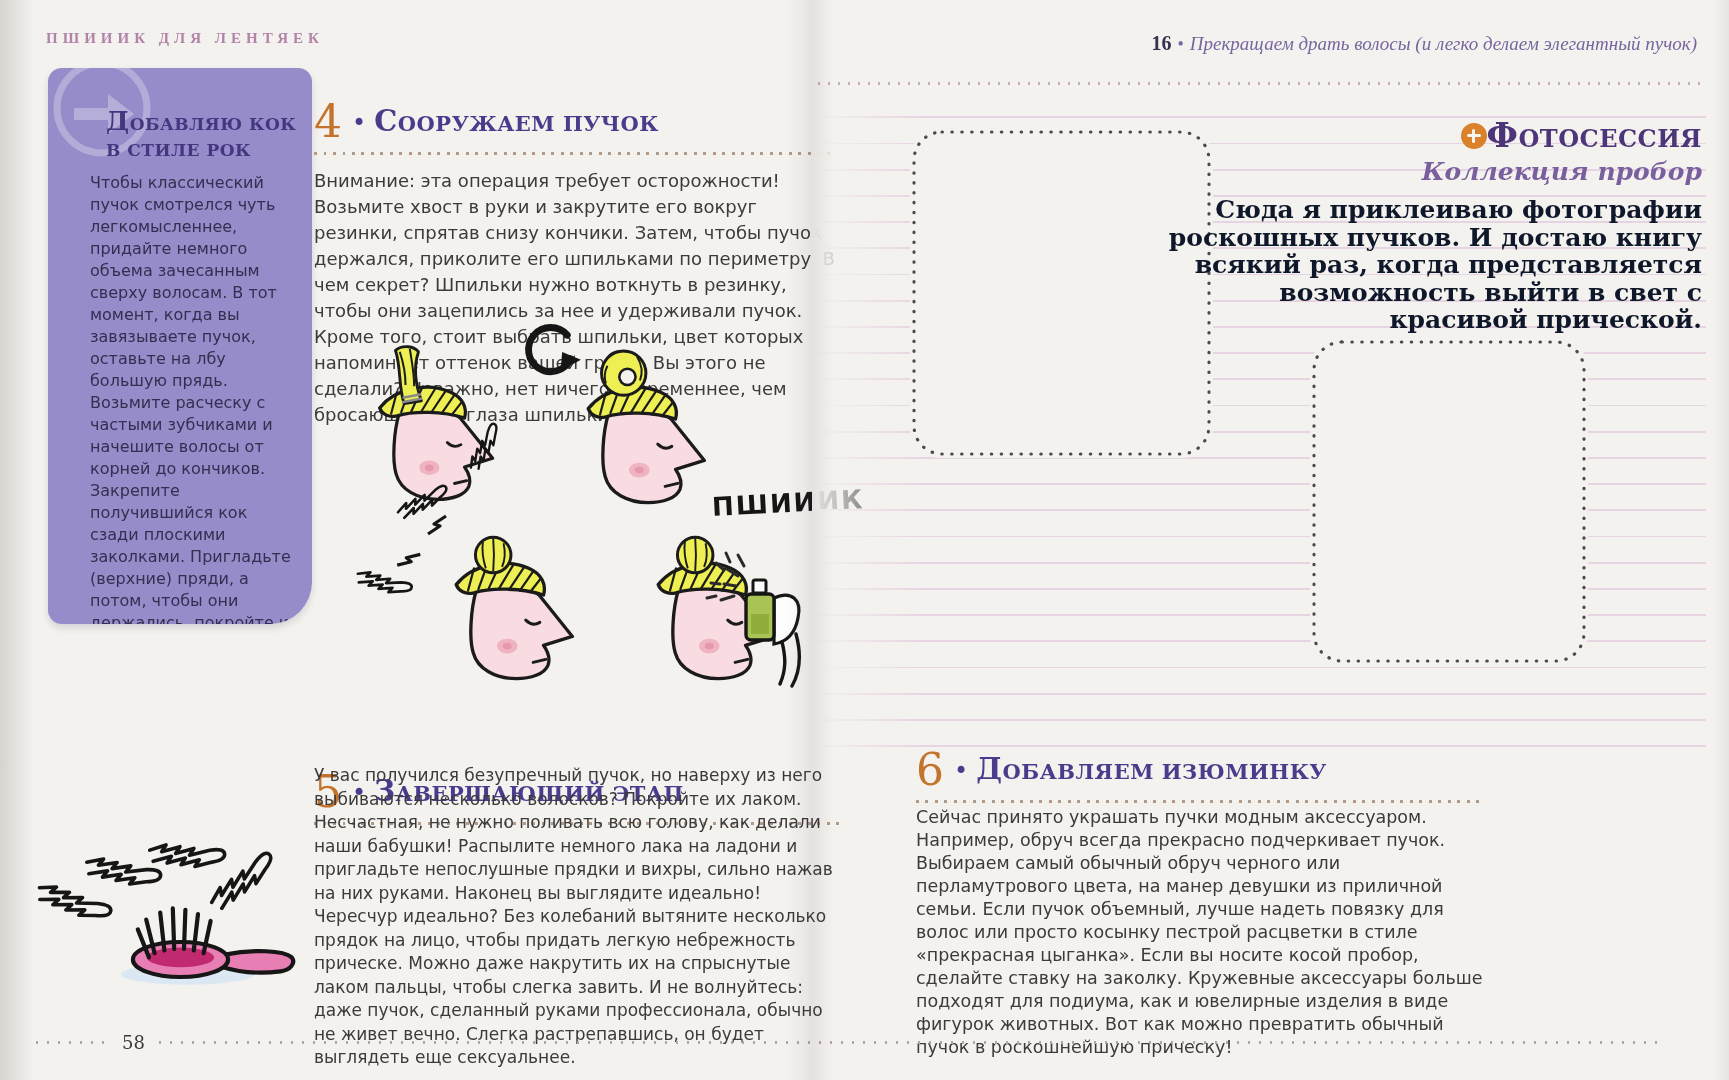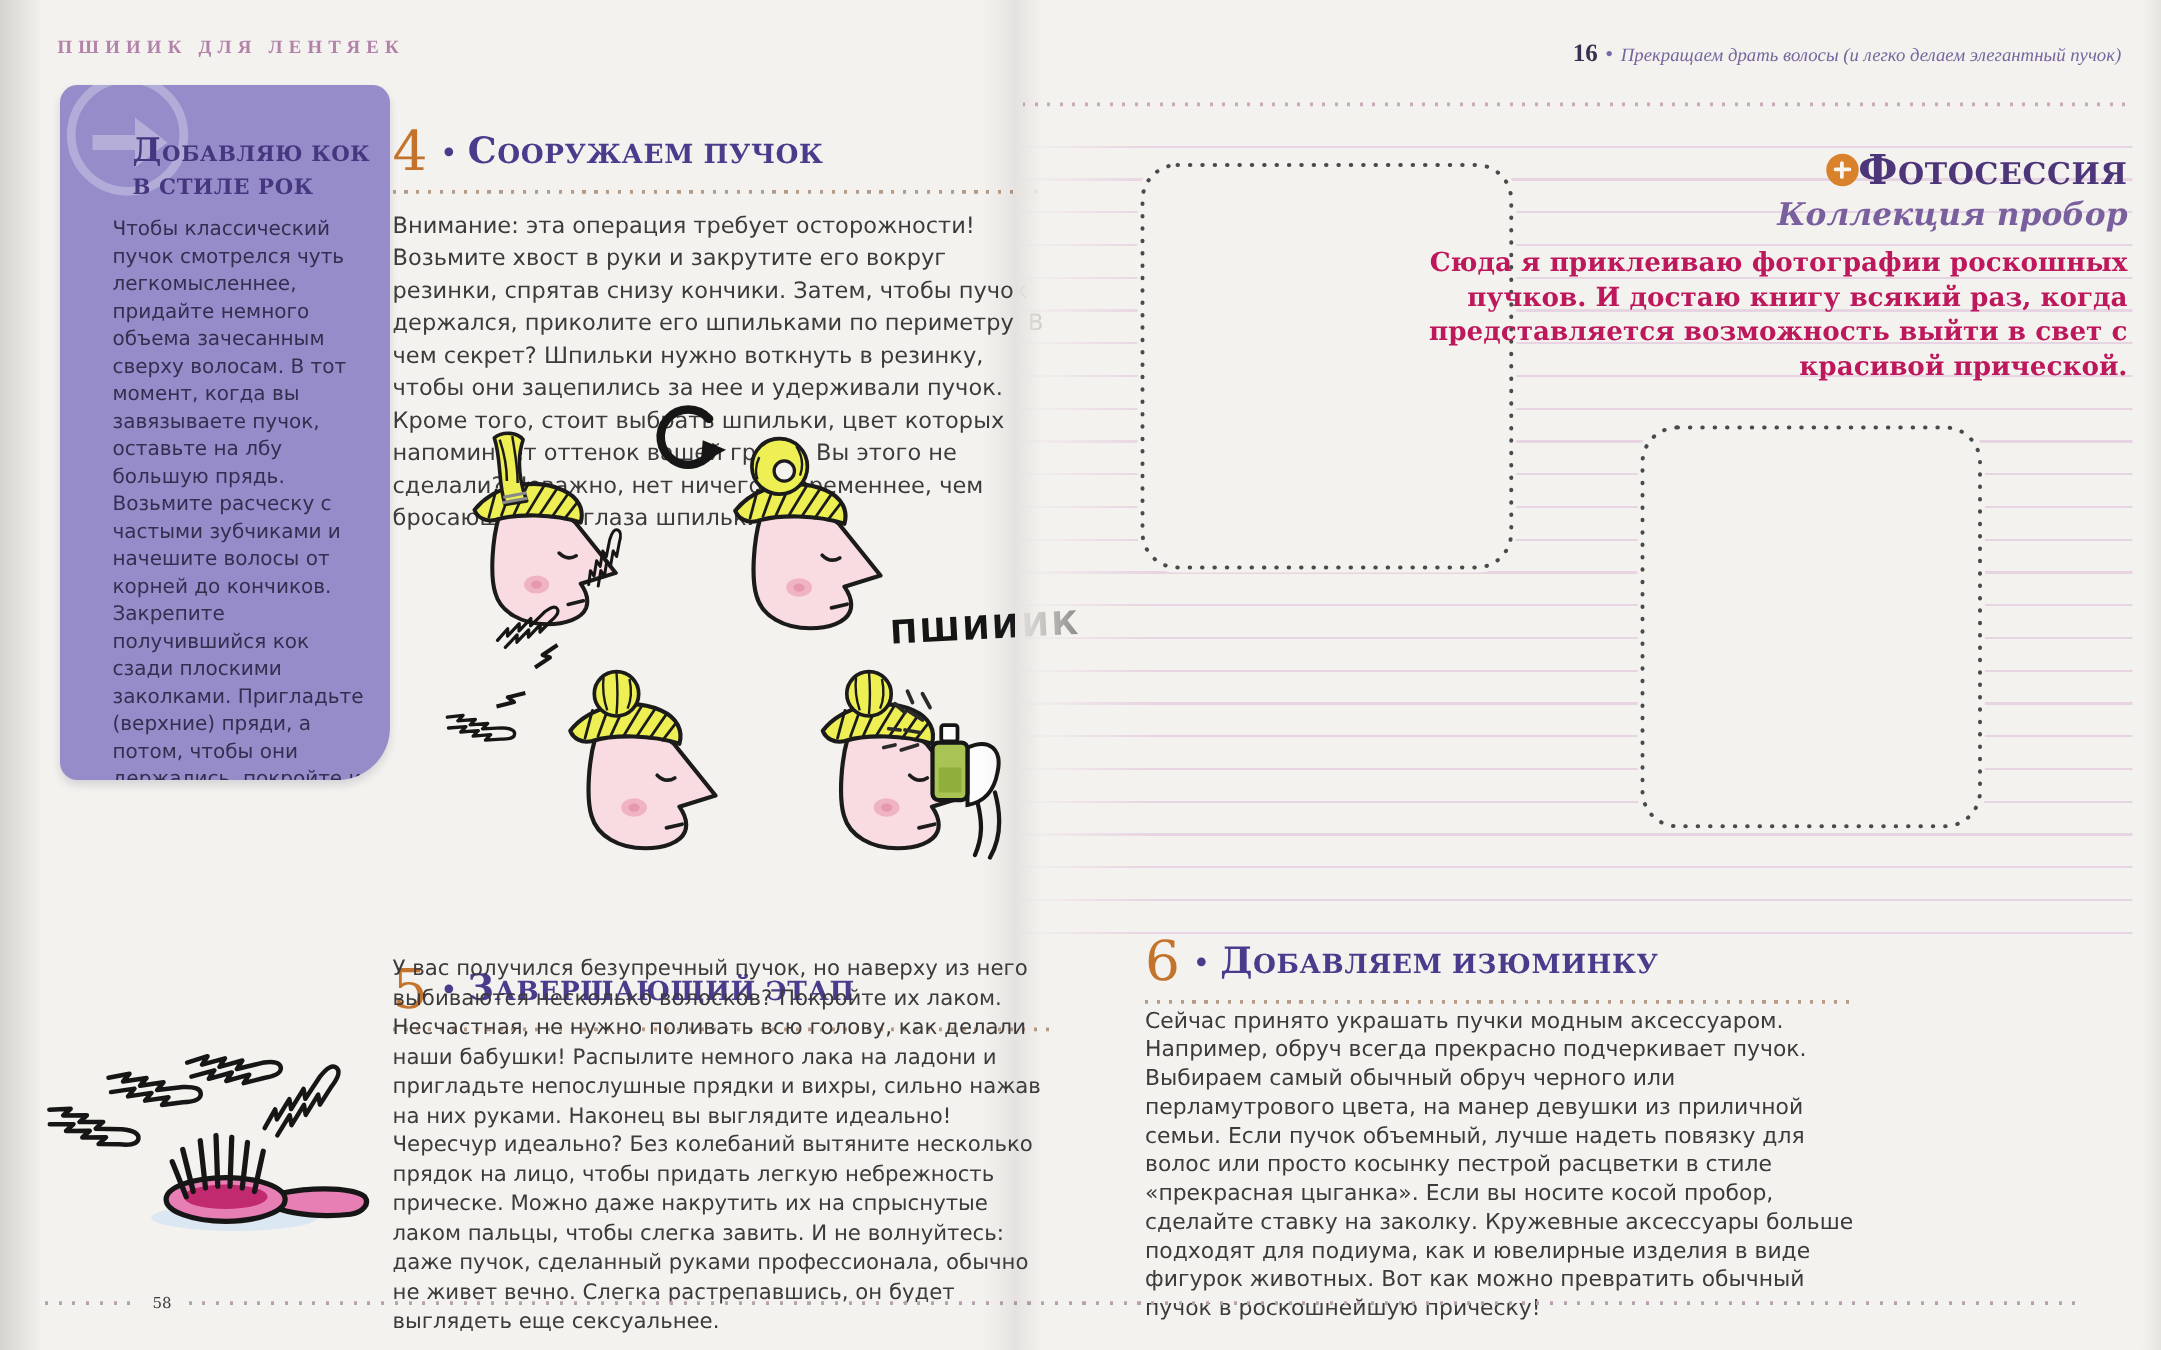--- a/index.html
+++ b/index.html
@@ -12,21 +12,21 @@
     background:linear-gradient(90deg,rgba(70,60,85,0) 0,rgba(70,60,85,.06) 40%,rgba(70,60,85,.09) 55%,rgba(70,60,85,0) 100%);}
   .edge-right{position:absolute;right:0;top:0;width:16px;height:100%;
     background:linear-gradient(90deg,rgba(0,0,0,0) 0,rgba(0,0,0,.06) 100%);}
 
   
   .run-left{position:absolute;left:46px;top:30px;font-family:"Liberation Serif",serif;
     font-size:15px;font-weight:600;letter-spacing:5px;color:#b183a9;}
   .run-right{position:absolute;right:32px;top:32px;text-align:right;font-family:"Liberation Serif",serif;}
   .rr-num{font-size:20px;font-weight:700;color:#3a3150;}
   .rr-sep{font-size:18px;color:#7a68a6;margin:0 6px;}
-  .rr-title{font-size:15px;font-style:italic;color:#77659f;margin-top:20px;}
+  .rr-title{font-size:19px;font-style:italic;color:#77659f;margin-top:20px;}
 
   
   .sidebar{position:absolute;left:48px;top:68px;width:232px;height:556px;background:#958cc9;
     border-radius:14px 14px 42px 14px;overflow:hidden;box-shadow:0 4px 7px rgba(80,70,110,.18);padding-left:32px;}
   .sb-arrow{position:absolute;left:-4px;top:-8px;}
   .sb-title{position:relative;margin:36px 12px 10px 26px;font-family:"DejaVu Serif",serif;
     font-size:17px;font-weight:700;color:#46357f;line-height:1.35;letter-spacing:.5px;text-transform:uppercase;}
   .sb-title .tl{display:inline-block;}
   .sb-title .tl.big::first-letter{font-size:26px;}
   .sb-body{position:relative;margin:0 12px 0 10px;font-size:16px;line-height:22px;color:#342f50;font-weight:500;}
@@ -61,35 +61,35 @@
   
   .ps{position:absolute;left:1140px;top:116px;width:562px;text-align:right;}
   .ps-titlerow{display:flex;justify-content:flex-end;align-items:center;gap:0;}
   .plus-icon{width:26px;height:26px;border-radius:50%;background:#d9822b;position:relative;flex:0 0 auto;}
   .plus-icon::before{content:"";position:absolute;left:6px;top:11.2px;width:14px;height:3.6px;background:#faf6ef;border-radius:2px;}
   .plus-icon::after{content:"";position:absolute;left:11.2px;top:6px;width:3.6px;height:14px;background:#faf6ef;border-radius:2px;}
   .ps-title{display:inline-block;font-family:"DejaVu Serif",serif;font-size:24px;font-weight:700;
     color:#4d3579;text-transform:uppercase;letter-spacing:.5px;}
   .ps-title::first-letter{font-size:33px;}
   .ps-sub{font-family:"DejaVu Serif",serif;font-style:italic;font-size:25px;font-weight:600;color:#7a5f9e;margin-top:2px;}
-  .ps-body{margin:10px 0 0 0;font-family:"DejaVu Serif",serif;font-weight:700;font-size:21px;
-    line-height:27.5px;color:#be185d;}
+  .ps-body{margin:10px 0 0 0;font-family:"DejaVu Serif",serif;font-weight:700;font-size:25px;
+    line-height:27.5px;color:#0f172a;}
 
   
   .illus-heads{position:absolute;left:336px;top:320px;width:520px;height:368px;}
   .illus-pins{position:absolute;left:36px;top:752px;width:280px;height:240px;}
   .sfx{position:absolute;left:712px;top:488px;font-size:26px;font-weight:600;letter-spacing:2px;
     color:#151515;transform:rotate(-3deg);}
 
   
   .pagefoot{position:absolute;left:36px;right:69px;top:1032px;height:20px;display:flex;align-items:center;gap:14px;}
   .footdots{height:3px;background:repeating-linear-gradient(90deg,#b7a1ae 0 2.4px,rgba(0,0,0,0) 2.4px 11px);}
   .fd1{width:72px;}
   .fd2{flex:1;}
-  .pagenum{font-family:"DejaVu Serif",serif;font-size:12px;color:#3c3a3b;}
+  .pagenum{font-family:"DejaVu Serif",serif;font-size:18px;color:#3c3a3b;}
 </style>
 </head>
 <body>
 
 <div class="spread">
   <div class="edge-left"></div>
 
   <div class="run-left">ПШИИИК ДЛЯ ЛЕНТЯЕК</div>
   <div class="run-right">
     <span class="rr-num">16</span><span class="rr-sep">•</span><span class="rr-title">Прекращаем драть волосы (и легко делаем элегантный пучок)</span>

